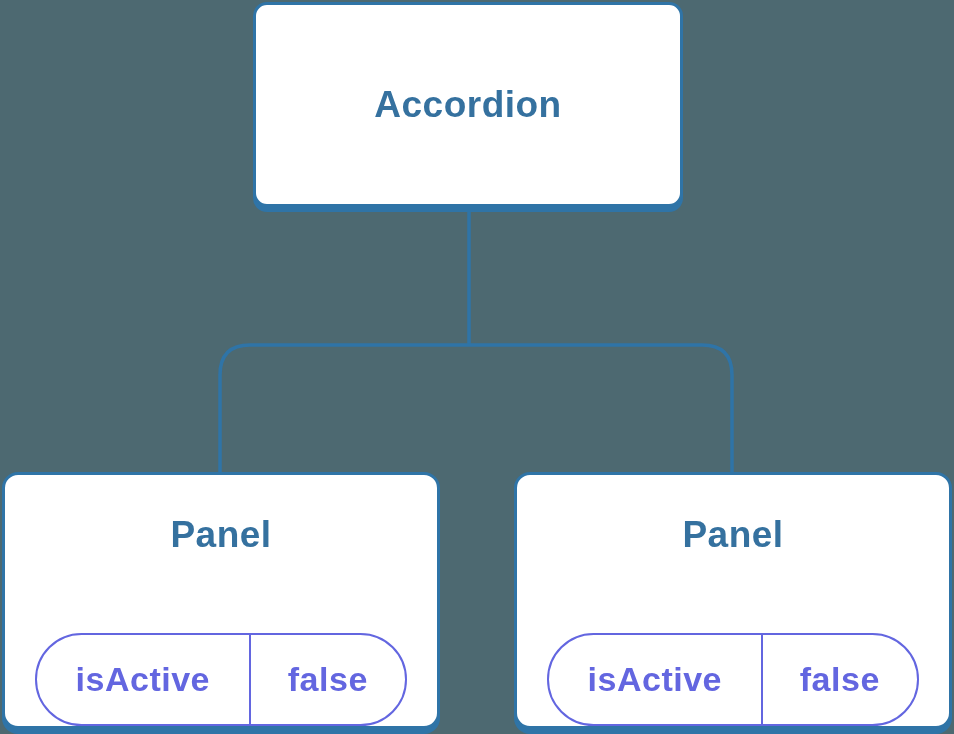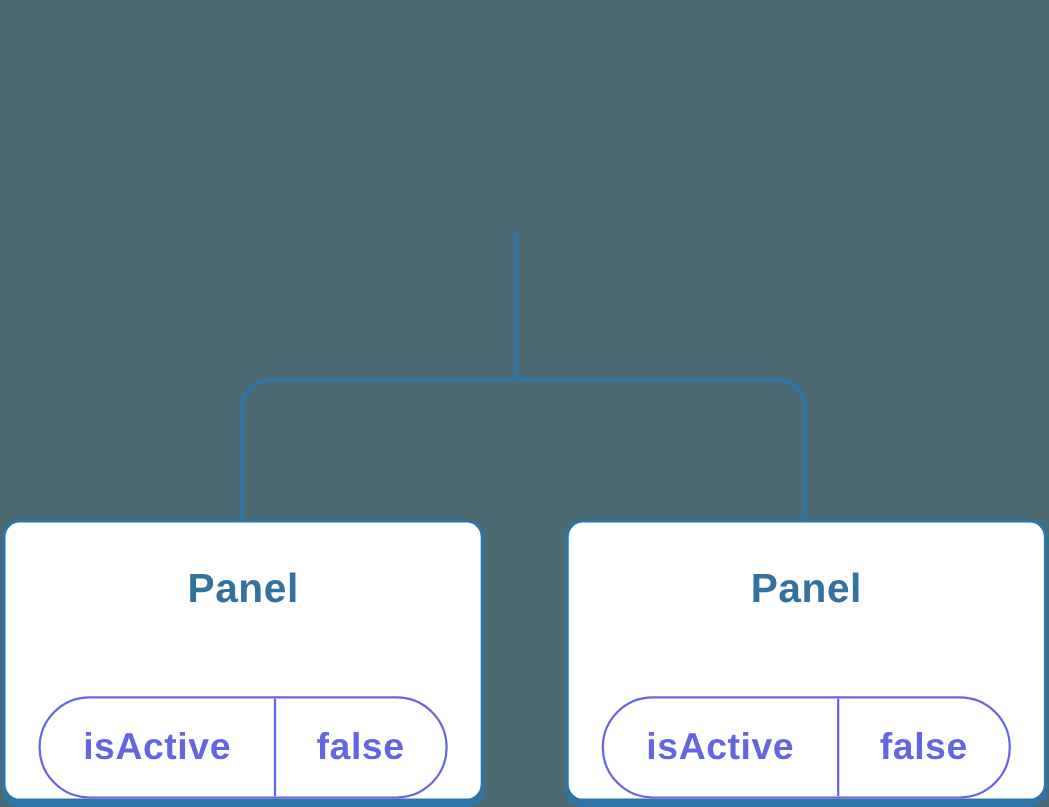--- a/index.html
+++ b/index.html
@@ -93,20 +93,23 @@
 </head>
 <body>
 
 <div class="stage">
 
   <svg class="connectors" viewBox="0 0 954 734" xmlns="http://www.w3.org/2000/svg">
     <path d="M469,209 L469,346"></path>
     <path d="M220,476 L220,375 Q220,345 250,345 L702,345 Q732,345 732,375 L732,476"></path>
   </svg>
 
+  <div class="node node-root">
+    <div class="node-label">Accordion</div>
+  </div>
 
   <div class="node node-panel left">
     <div class="node-label">Panel</div>
     <div class="state-pill">
       <div class="state-cell state-key">isActive</div>
       <div class="state-cell state-value">false</div>
     </div>
   </div>
 
   <div class="node node-panel right">

